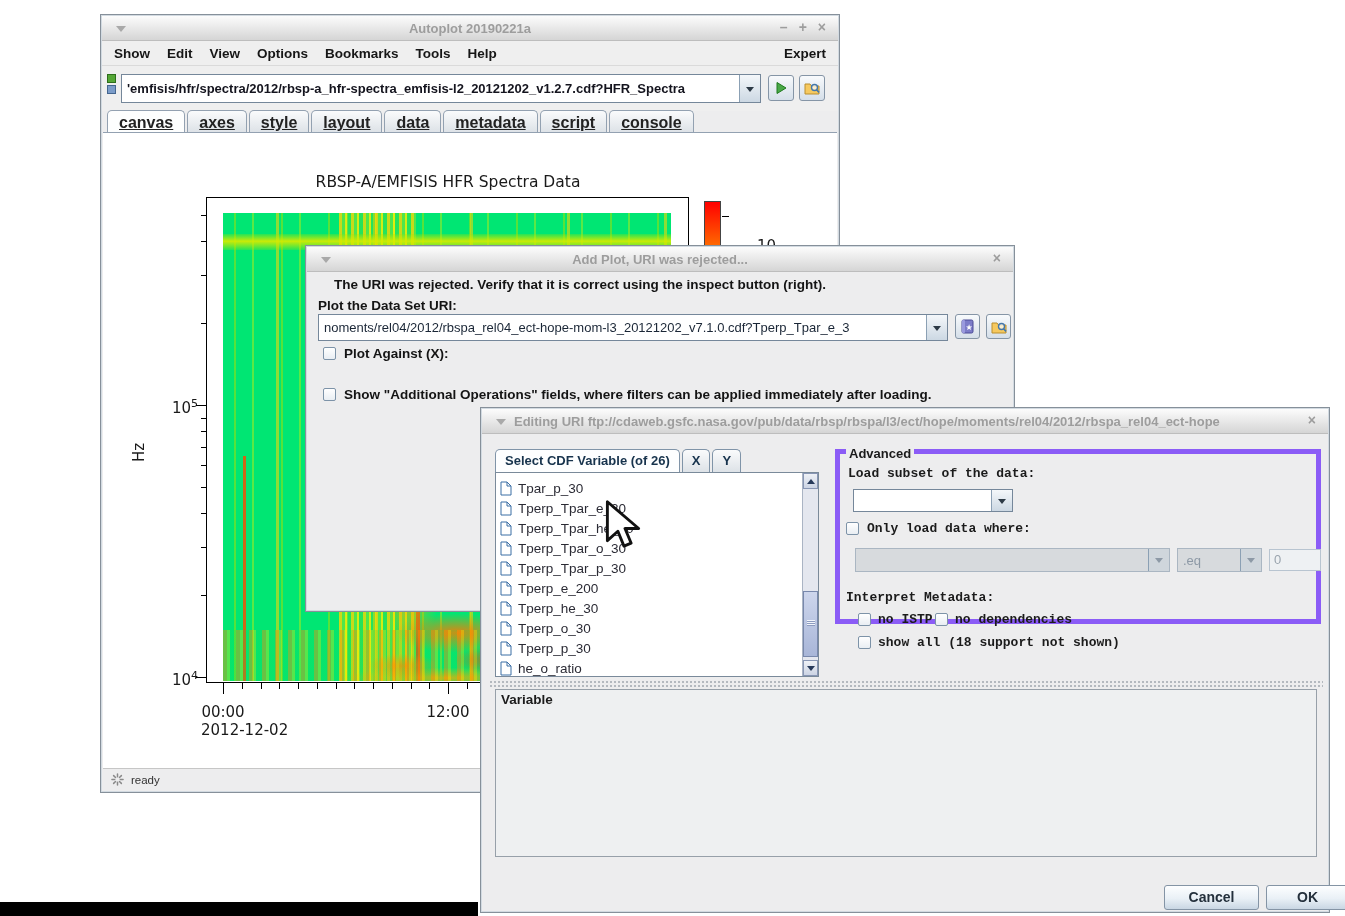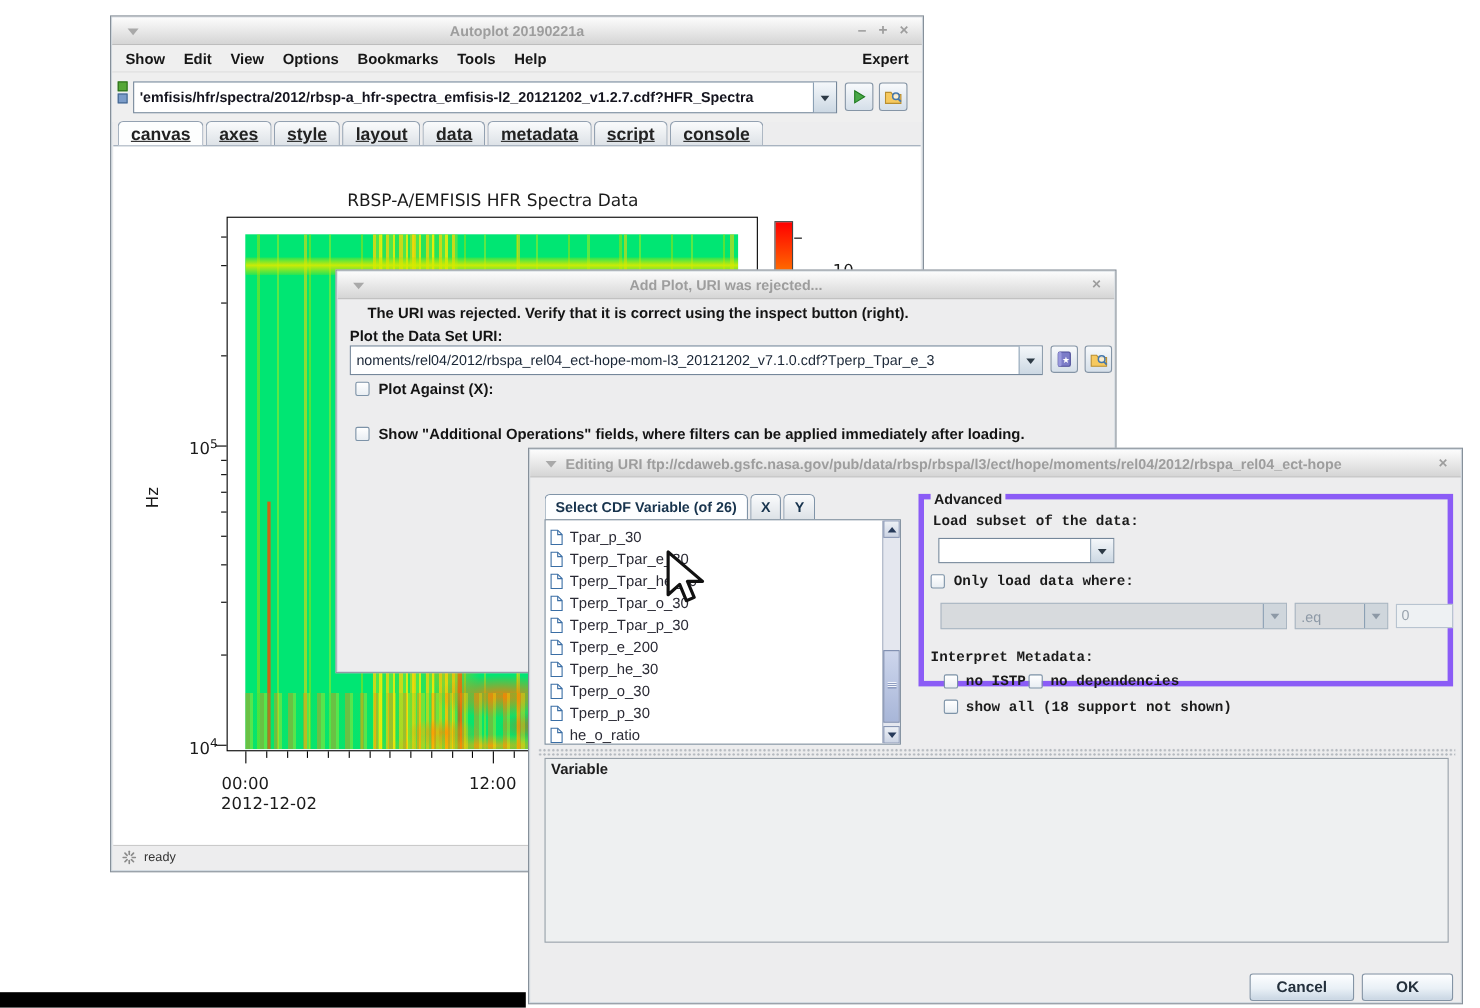--- a/index.html
+++ b/index.html
@@ -147,21 +147,21 @@
             font-size:13px; color:#9aa4ae; padding:2px 4px; }
 
   .splitter { position:absolute; left:8px; top:272px; width:834px; height:7px;
               background-image:radial-gradient(#b4b9bf 1px, transparent 1.2px);
               background-size:4px 4px; }
   .varpanel { position:absolute; left:14px; top:281px; width:822px; height:168px;
               border:1px solid #97a0a9; background:#eef0f1; }
   .varpanel .vlabel { position:absolute; left:5px; top:2px; font-weight:bold; font-size:13.5px; color:#1c1c1c; }
   .nbtn { position:absolute; height:25px; border:1px solid #8494a5; border-radius:3px;
           background:linear-gradient(#fdfeff,#e9f0f6 55%,#c9d6e3);
-          font-weight:bold; font-size:14px; color:#24303c; text-align:center; padding-top:3px; }
+          font-weight:bold; font-size:14px; color:#24303c; text-align:center; padding-top:3px;margin-left:28px; }
 
   .black-strip { position:absolute; left:0; top:902px; width:478px; height:14px; background:#000; }
 
   .cursor-svg { position:absolute; left:604px; top:500px; z-index:20; }
 </style>
 </head>
 <body>
 
 <div class="black-strip"></div>
 

